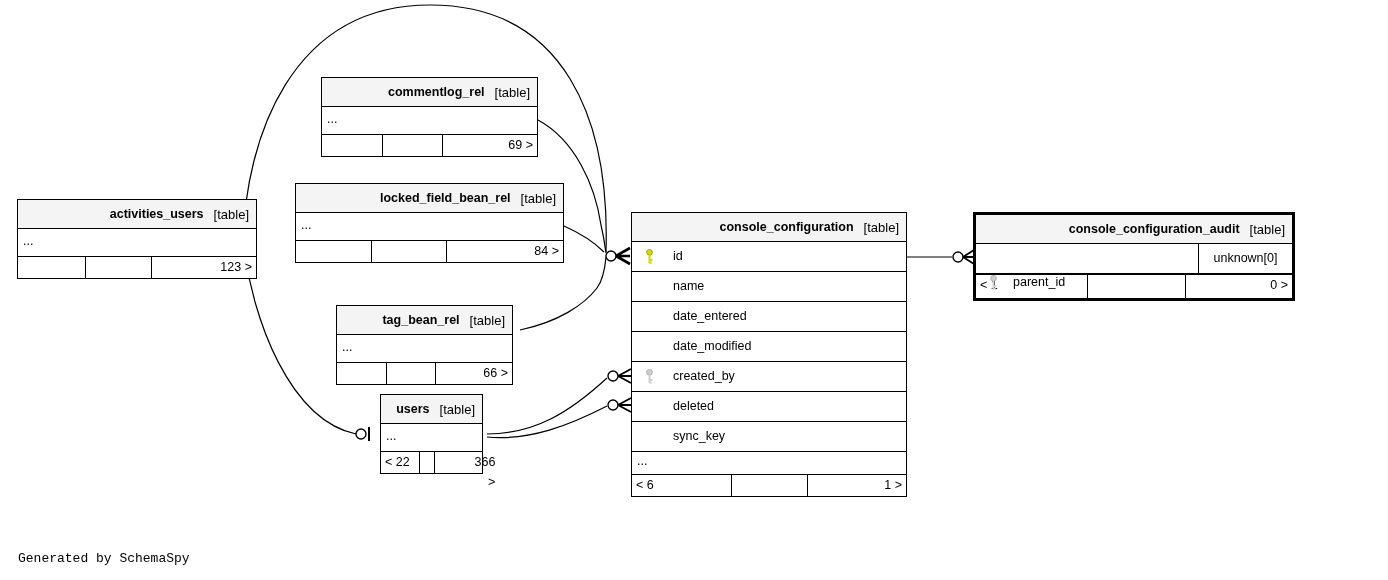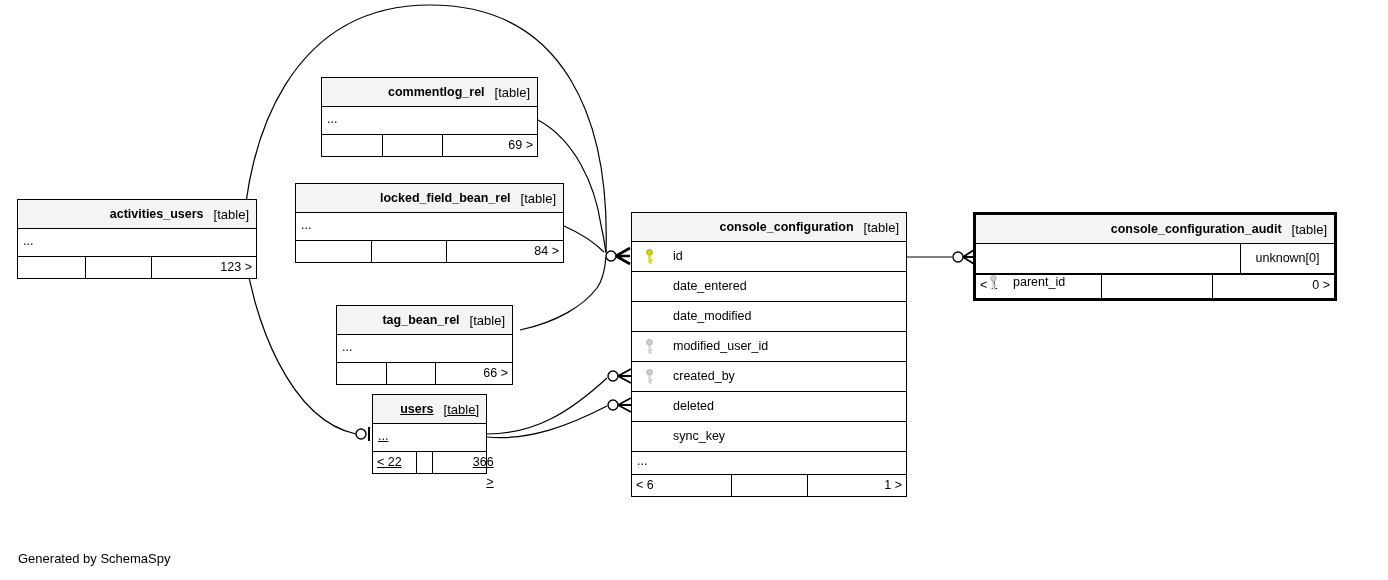--- a/index.html
+++ b/index.html
@@ -26,47 +26,47 @@
   .tfoot .fc{box-sizing:border-box;height:100%;line-height:20px;padding:0 4px;}
   .tfoot .fc1{flex:0 0 28%;text-align:left;}
   .tfoot .fc2{flex:0 0 28%;border-left:1px solid #000;}
   .tfoot .fc3{flex:1 1 auto;border-left:1px solid #000;text-align:right;padding-left:40px;}
 
   
   .t-activities{left:17px;top:199px;width:240px;}
   .t-commentlog{left:321px;top:77px;width:217px;}
   .t-locked{left:295px;top:183px;width:269px;}
   .t-tag{left:336px;top:287px;width:177px;margin-top:18px;}
-  .t-users{left:372px;top:394px;width:115px;text-decoration:underline;}
+  .t-users{left:380px;top:394px;width:103px;}
   .t-users .tfoot .fc1{flex:0 0 38%;}
   .t-users .tfoot .fc2{flex:0 0 14%;}
   .t-console{left:631px;top:212px;width:276px;}
   .t-console .trow-ellipsis{height:22px;line-height:18px;}
   .t-console .tfoot .fc1{flex:0 0 36%;}
   .t-console .tfoot .fc2{flex:0 0 28%;}
-  .t-audit{left:973px;top:212px;width:364px;border-width:3px;}
+  .t-audit{left:973px;top:212px;width:322px;border-width:3px;}
   .t-audit .tfoot{height:24px;}
   .t-audit .tfoot .fc1{flex:0 0 35%;}
   .t-audit .tfoot .fc2{flex:0 0 31%;}
 
   .col-row{position:relative;height:30px;line-height:29px;border-bottom:1px solid #000;padding-left:41px;box-sizing:border-box;white-space:nowrap;}
   .col-row:last-of-type{border-bottom:none;}
   .t-console .col-list .col-row{border-bottom:1px solid #000;}
   .t-console .trow-ellipsis{border-top:none;}
   .key{position:absolute;left:12px;top:6px;width:11px;height:17px;}
   .key.pk circle{fill:var(--primary-key-icon);stroke:var(--primary-key-outline);stroke-width:1;}
   .key.pk path{stroke:var(--primary-key-icon);stroke-width:2.2;fill:none;}
   .key.fk circle{fill:var(--foreign-key-icon);stroke:var(--foreign-key-outline);stroke-width:1;}
   .key.fk path{stroke:var(--foreign-key-icon);stroke-width:2.2;fill:none;}
 
   .audit-row{display:flex;height:30px;border-bottom:1px solid #000;box-sizing:border-box;}
   .audit-col{position:relative;flex:1 1 auto;line-height:29px;padding-left:37px;box-sizing:border-box;margin-top:24px;}
   .audit-type{flex:0 0 94px;border-left:1px solid #000;line-height:29px;text-align:center;padding:0 4px;box-sizing:border-box;white-space:nowrap;margin-left:24px;}
 
-  .gen-note{position:absolute;left:18px;top:551px;font-size:13px;z-index:2;}
+  .gen-note{position:absolute;left:18px;top:551px;font-size:13px;z-index:2;font-family:Liberation Mono, monospace;}
 </style>
 </head>
 <body>
 
 <div class="canvas">
 
   <svg class="edges" width="1388" height="580">
 
     <path d="M229 233 L244 241 M229 241 L244 241 M229 249 L244 241"></path>
 
@@ -173,31 +173,27 @@
     </div>
     <div class="col-list">
       <div class="col-row">
         <svg class="key pk" viewBox="0 0 12 18">
             <circle cx="6" cy="4.4" r="3.1"></circle>
             <path d="M6 7.2 L6 16 M6 12.8 L9.2 12.8 M6 15.8 L8.4 15.8"></path>
           </svg>
         <span>id</span>
       </div>
       <div class="col-row">
+        <span>name</span>
+      </div>
+      <div class="col-row">
         <span>date_entered</span>
       </div>
       <div class="col-row">
         <span>date_modified</span>
-      </div>
-      <div class="col-row">
-        <svg class="key fk" viewBox="0 0 12 18">
-            <circle cx="6" cy="4.4" r="3.1"></circle>
-            <path d="M6 7.2 L6 16 M6 12.8 L9.2 12.8 M6 15.8 L8.4 15.8"></path>
-          </svg>
-        <span>modified_user_id</span>
       </div>
       <div class="col-row">
         <svg class="key fk" viewBox="0 0 12 18">
             <circle cx="6" cy="4.4" r="3.1"></circle>
             <path d="M6 7.2 L6 16 M6 12.8 L9.2 12.8 M6 15.8 L8.4 15.8"></path>
           </svg>
         <span>created_by</span>
       </div>
       <div class="col-row">
         <span>deleted</span>

